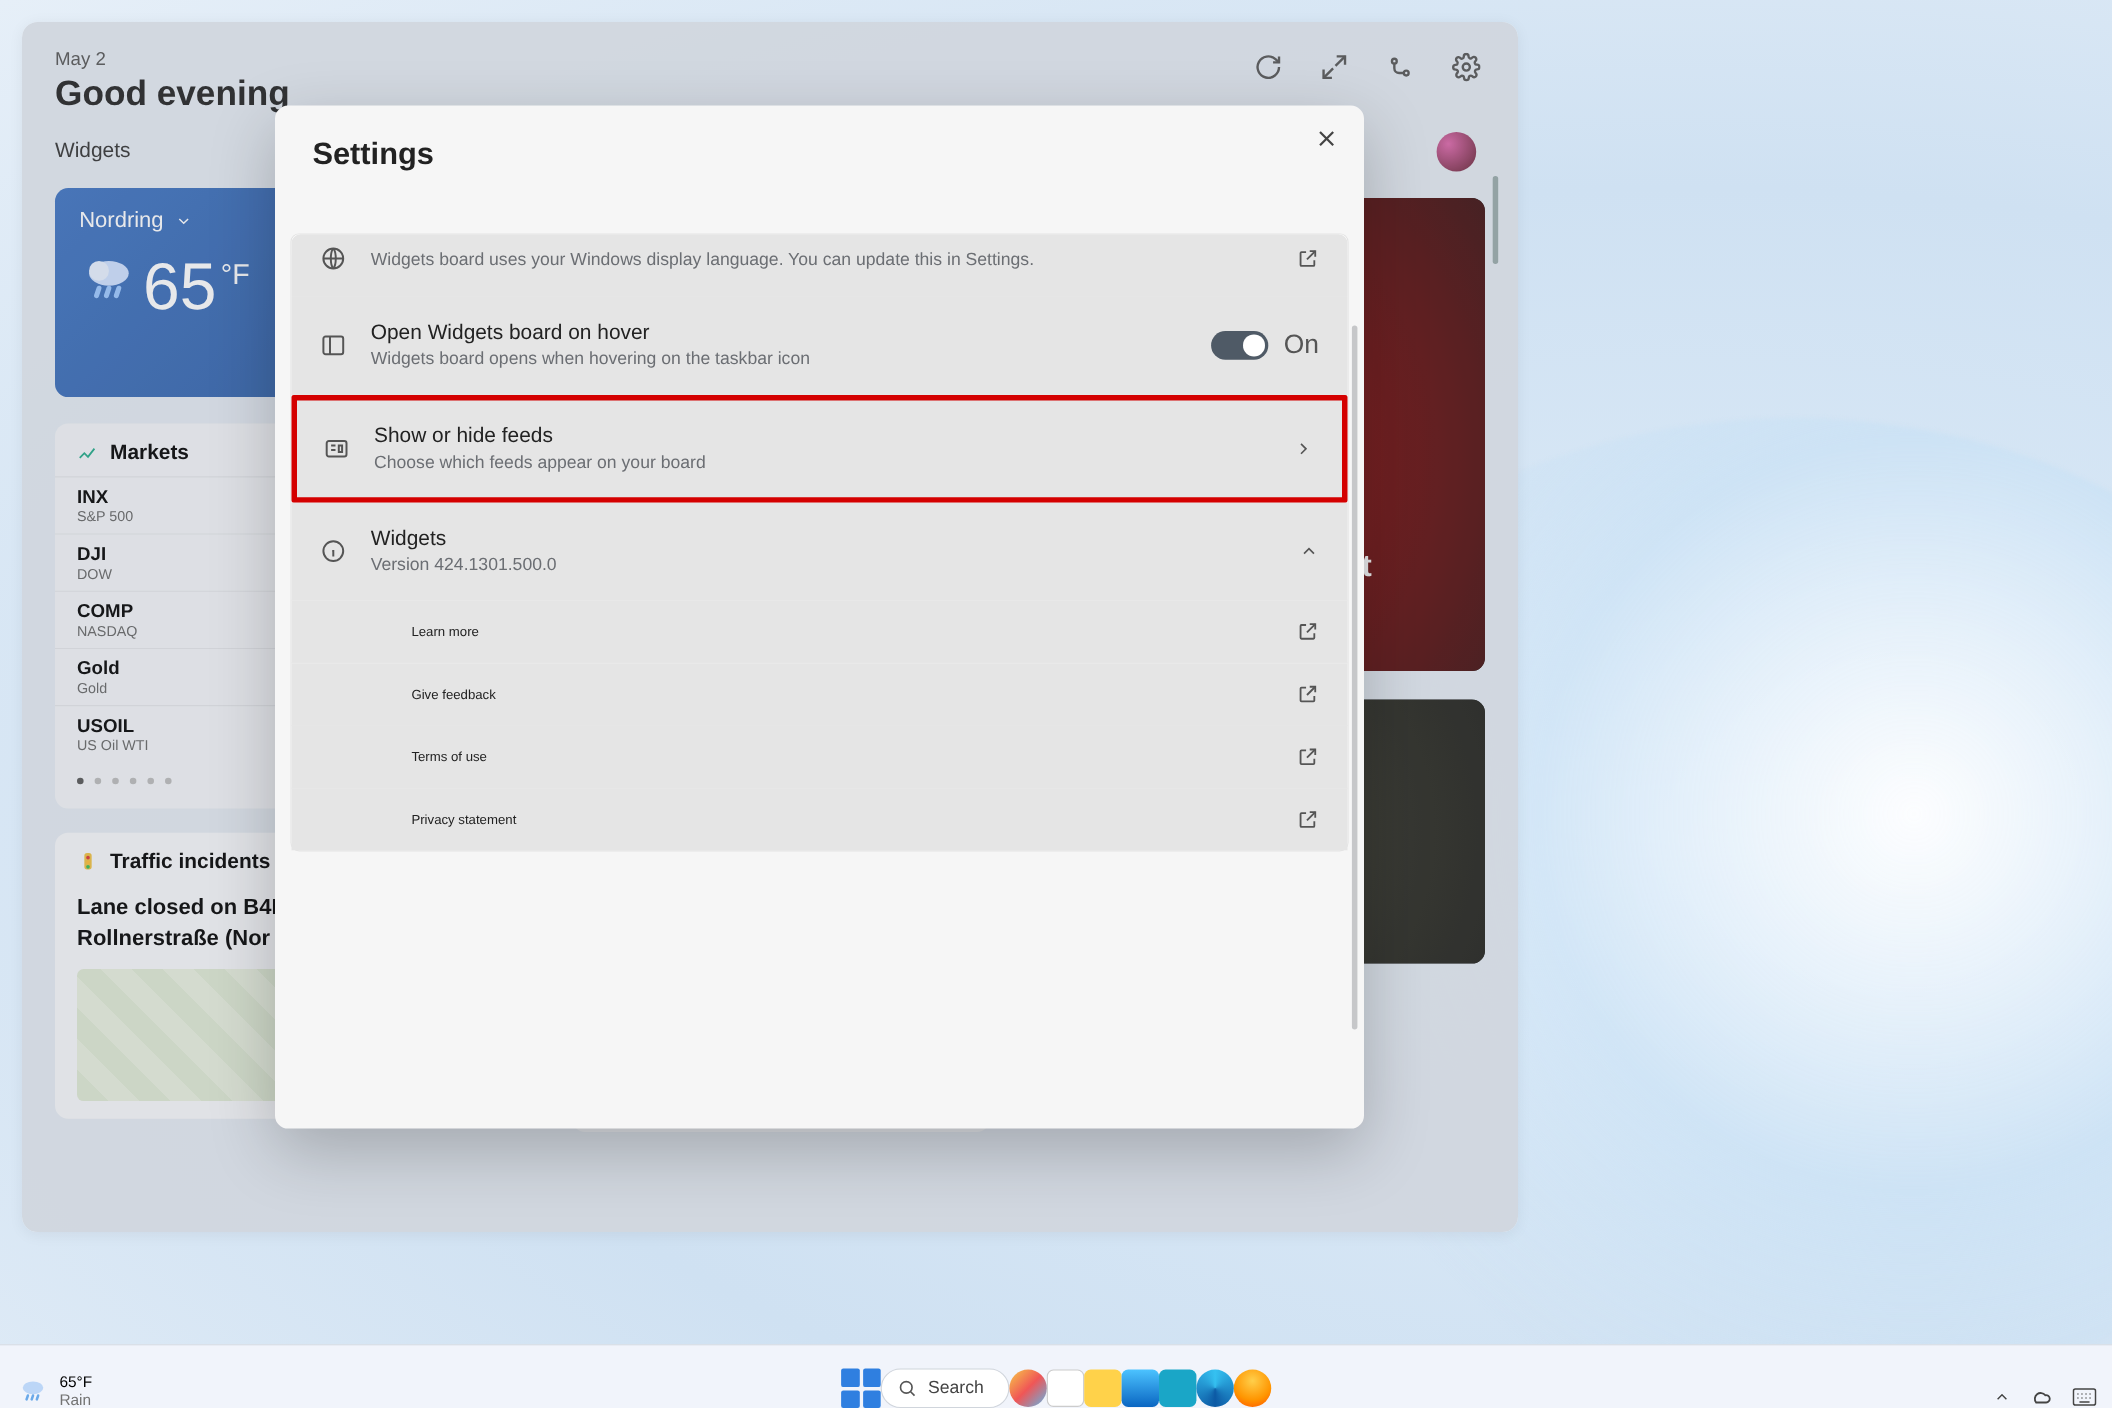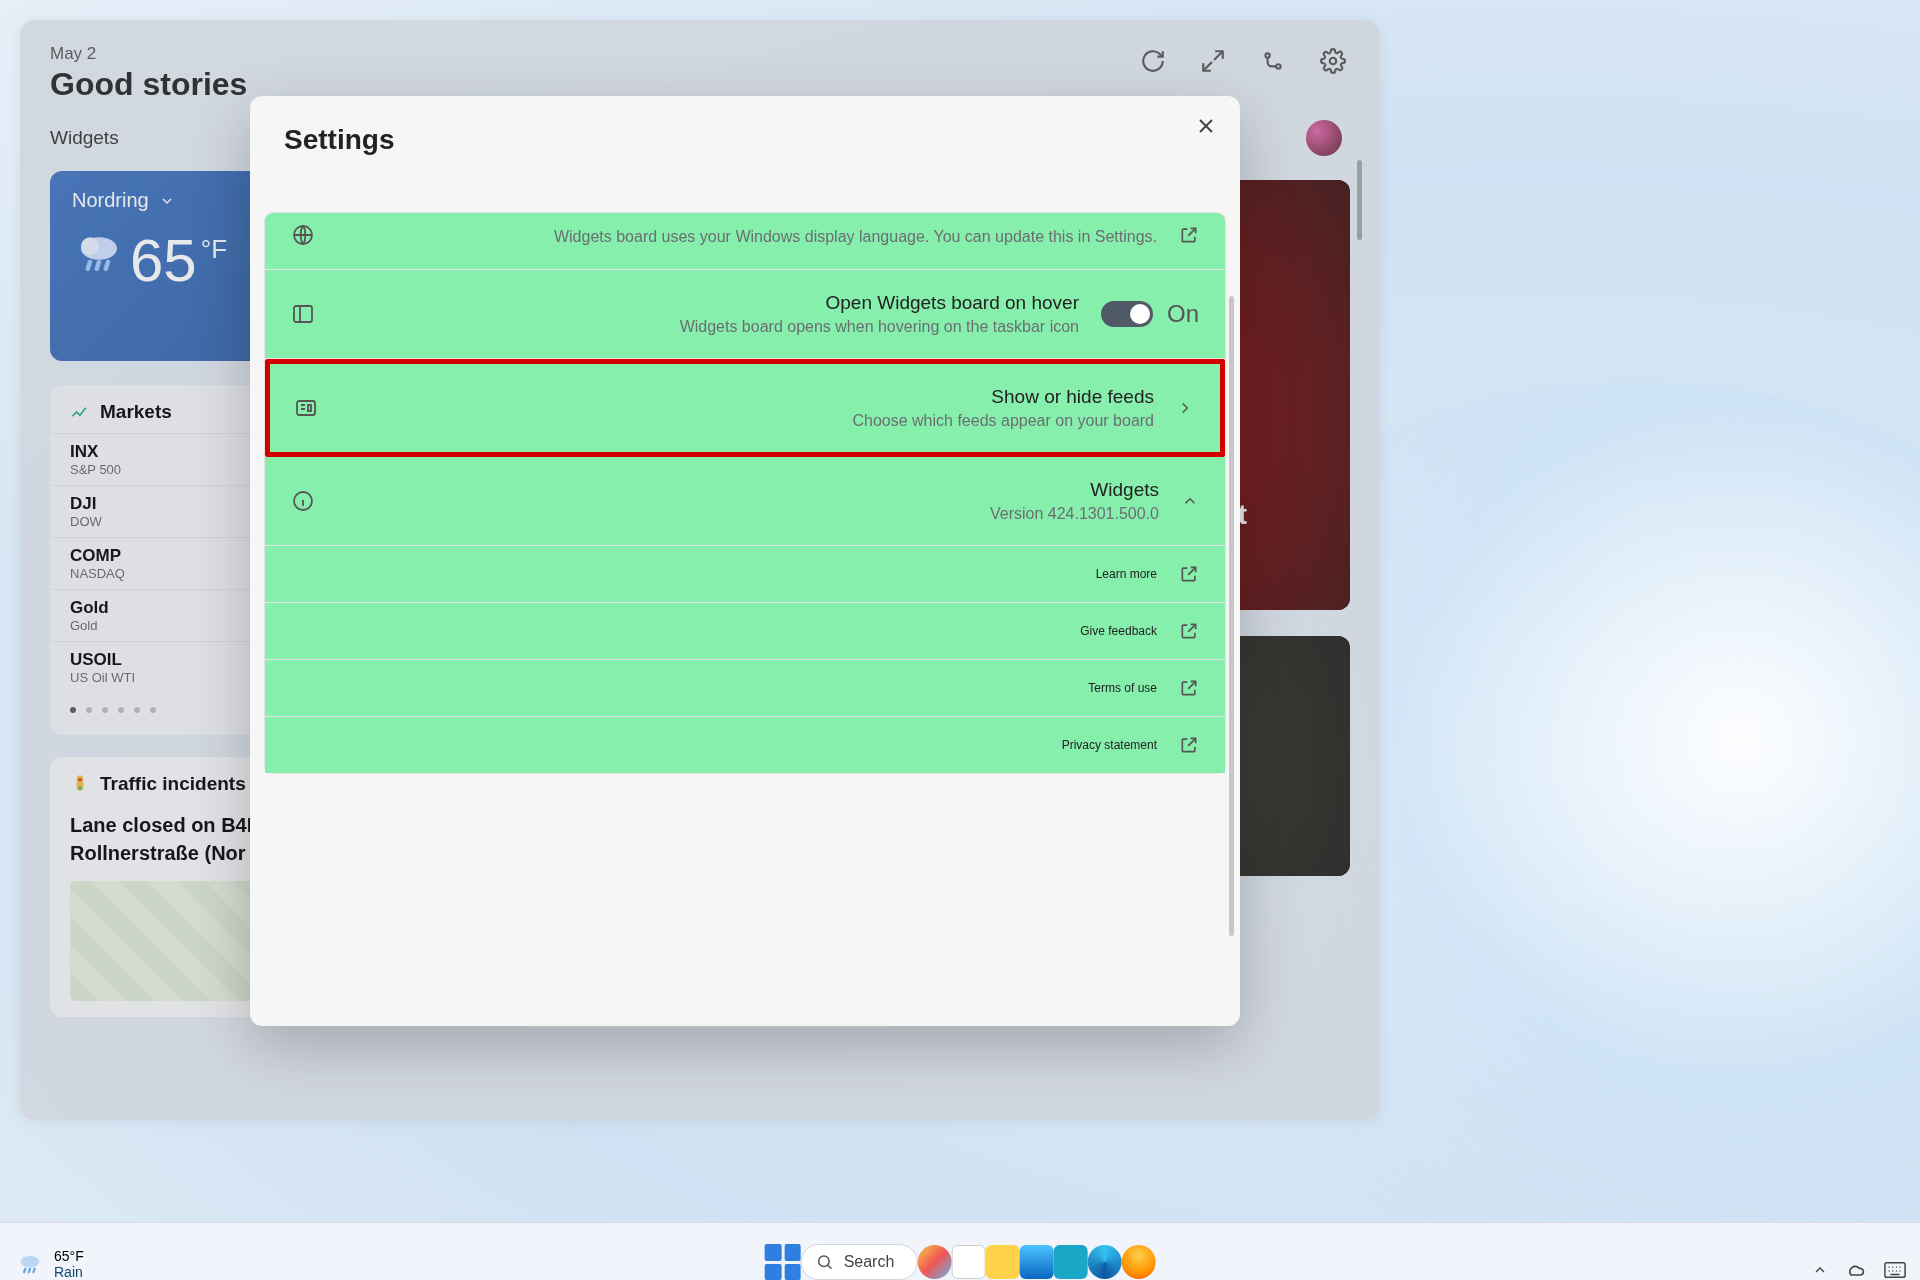--- a/index.html
+++ b/index.html
@@ -85,22 +85,21 @@
   }
   .sm-header{ padding:28px 34px 16px; position:relative;}
   .sm-title{ font-size:28px; font-weight:600; color:#222;}
   .sm-close{ position:absolute; top:18px; right:22px; width:24px;height:24px; color:#444; cursor:pointer;}
   .sm-body{ flex:1; overflow:hidden; padding: 0 14px;}
   .sm-list{ background:#fff; border:1px solid #e4e4e4; border-radius:8px;}
   .sm-scroll{ position:absolute; right:6px; top:200px; width:5px; height:640px; background:#c6c7c9; border-radius:3px;}
 
   .row{
     display:flex; align-items:center; padding:22px 26px; border-bottom:1px solid #e6e6e6; gap:22px;
-    background:#86efac;
-    text-align:right;
+    background:#e5e5e5;
   }
   .row:last-child{border-bottom:none;}
   .row .lead-icon{ width:24px;height:24px; color:#555; flex:0 0 24px;}
   .row .text{ flex:1; }
   .row .title{ font-size:19px; color:#222; }
   .row .sub{ font-size:16px; color:#6b6e73; margin-top:4px;}
   .row .tail{ display:flex; align-items:center; gap:14px; color:#555; }
   .row.clipped-top{ border-top-left-radius:8px; border-top-right-radius:8px; padding-top:10px;}
   .row.sub-only{ padding:18px 26px 18px 70px;}
   .row.sub-only .title{font-size:12px; color:#222;margin-left:39px;}
@@ -135,21 +134,21 @@
 
   svg{display:block;}
 </style>
 </head>
 <body>
 
 <div class="bloom"></div>
 
 <div class="widgets-panel">
   <div class="wp-date">May 2</div>
-  <div class="wp-greet">Good stories</div>
+  <div class="wp-greet">Good evening</div>
 
   <div class="wp-toolbar">
     <span class="wp-toolicon">
       <svg viewBox="0 0 24 24" fill="none" stroke="currentColor" stroke-width="2">
           <path d="M21 12a9 9 0 1 1-3-6.7L21 8"></path>
           <path d="M21 3v5h-5"></path>
         </svg>
     </span>
     <span class="wp-toolicon">
       <svg viewBox="0 0 24 24" fill="none" stroke="currentColor" stroke-width="2">
@@ -418,21 +417,21 @@
 </div>
 
 <div class="taskbar">
   <div class="tb-weather">
     <svg class="tw-icon" viewBox="0 0 24 24">
         <ellipse cx="12" cy="10" rx="8" ry="5" fill="#bcd6f7"></ellipse>
         <path d="M8 16l-1 3M12 16l-1 3M16 16l-1 3" stroke="#6aa9e9" stroke-width="2" stroke-linecap="round"></path>
       </svg>
     <div class="tw-text">
       <div>65°F</div>
-      <div style="color:#0c4a6e;">Rain</div>
+      <div style="color:#737373;">Rain</div>
     </div>
   </div>
 
   <div class="tb-center">
     <div class="start-btn">
         <div></div>
         <div></div>
         <div></div>
         <div></div>
       </div>

